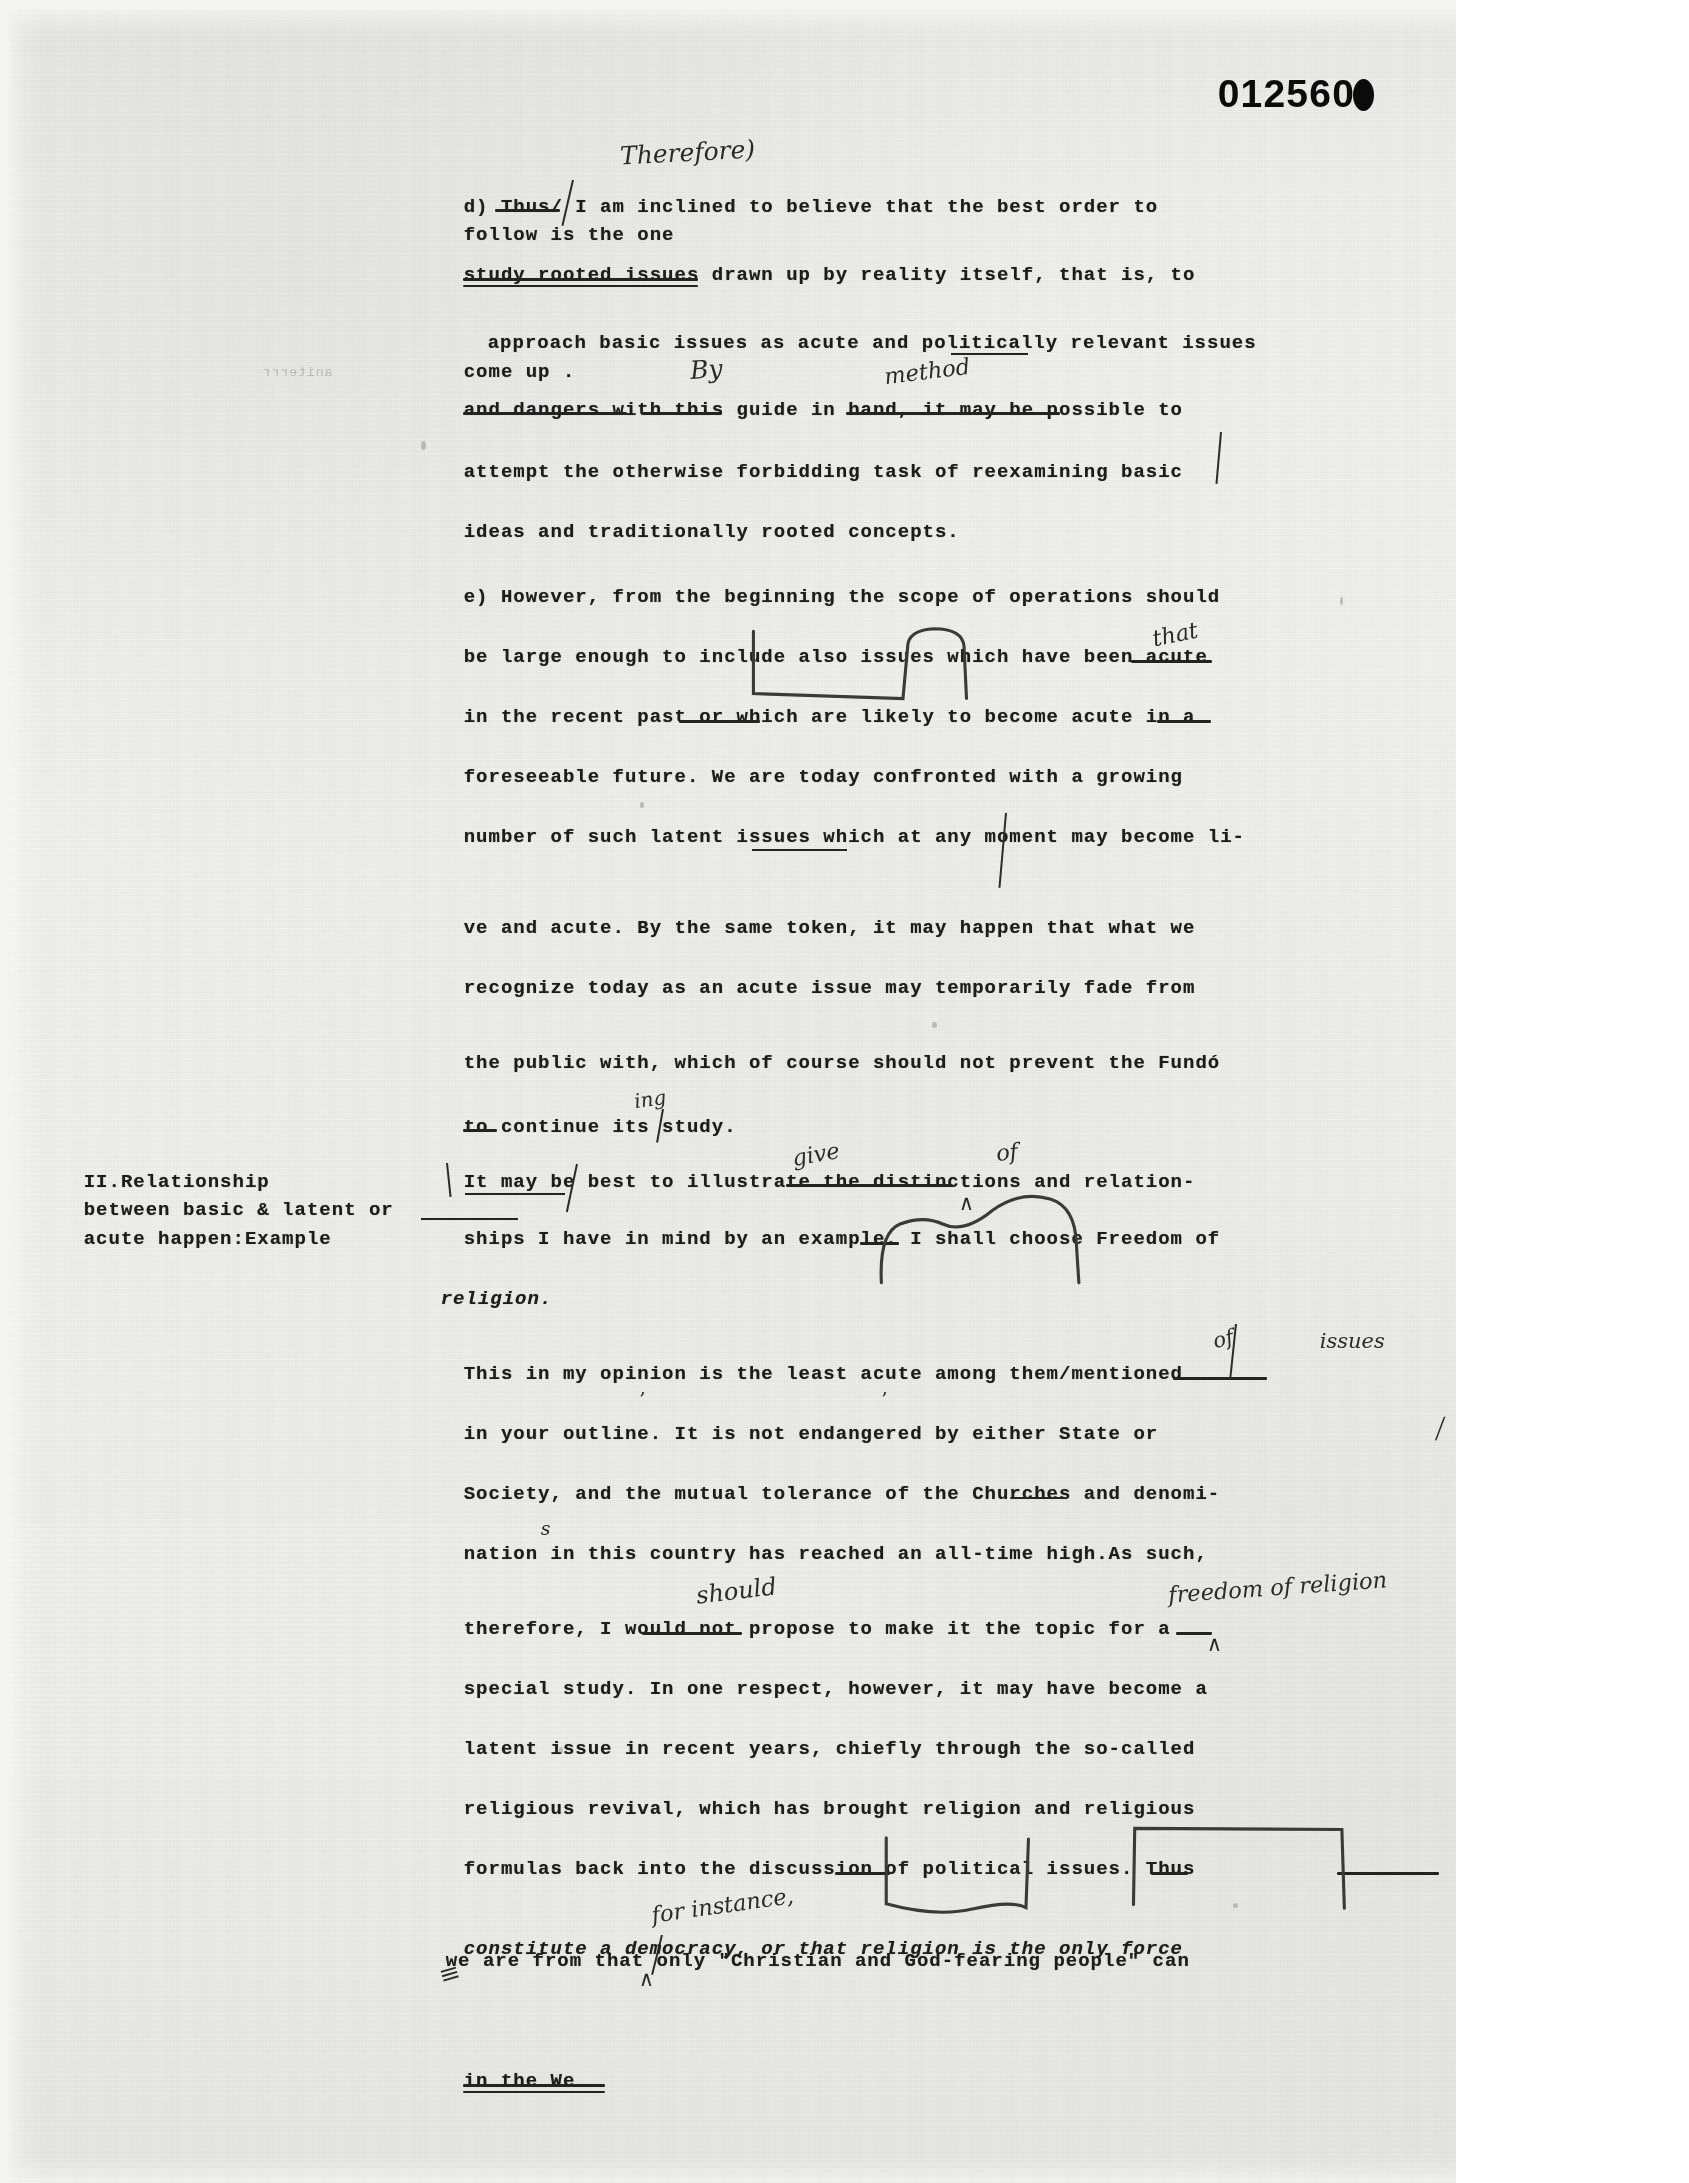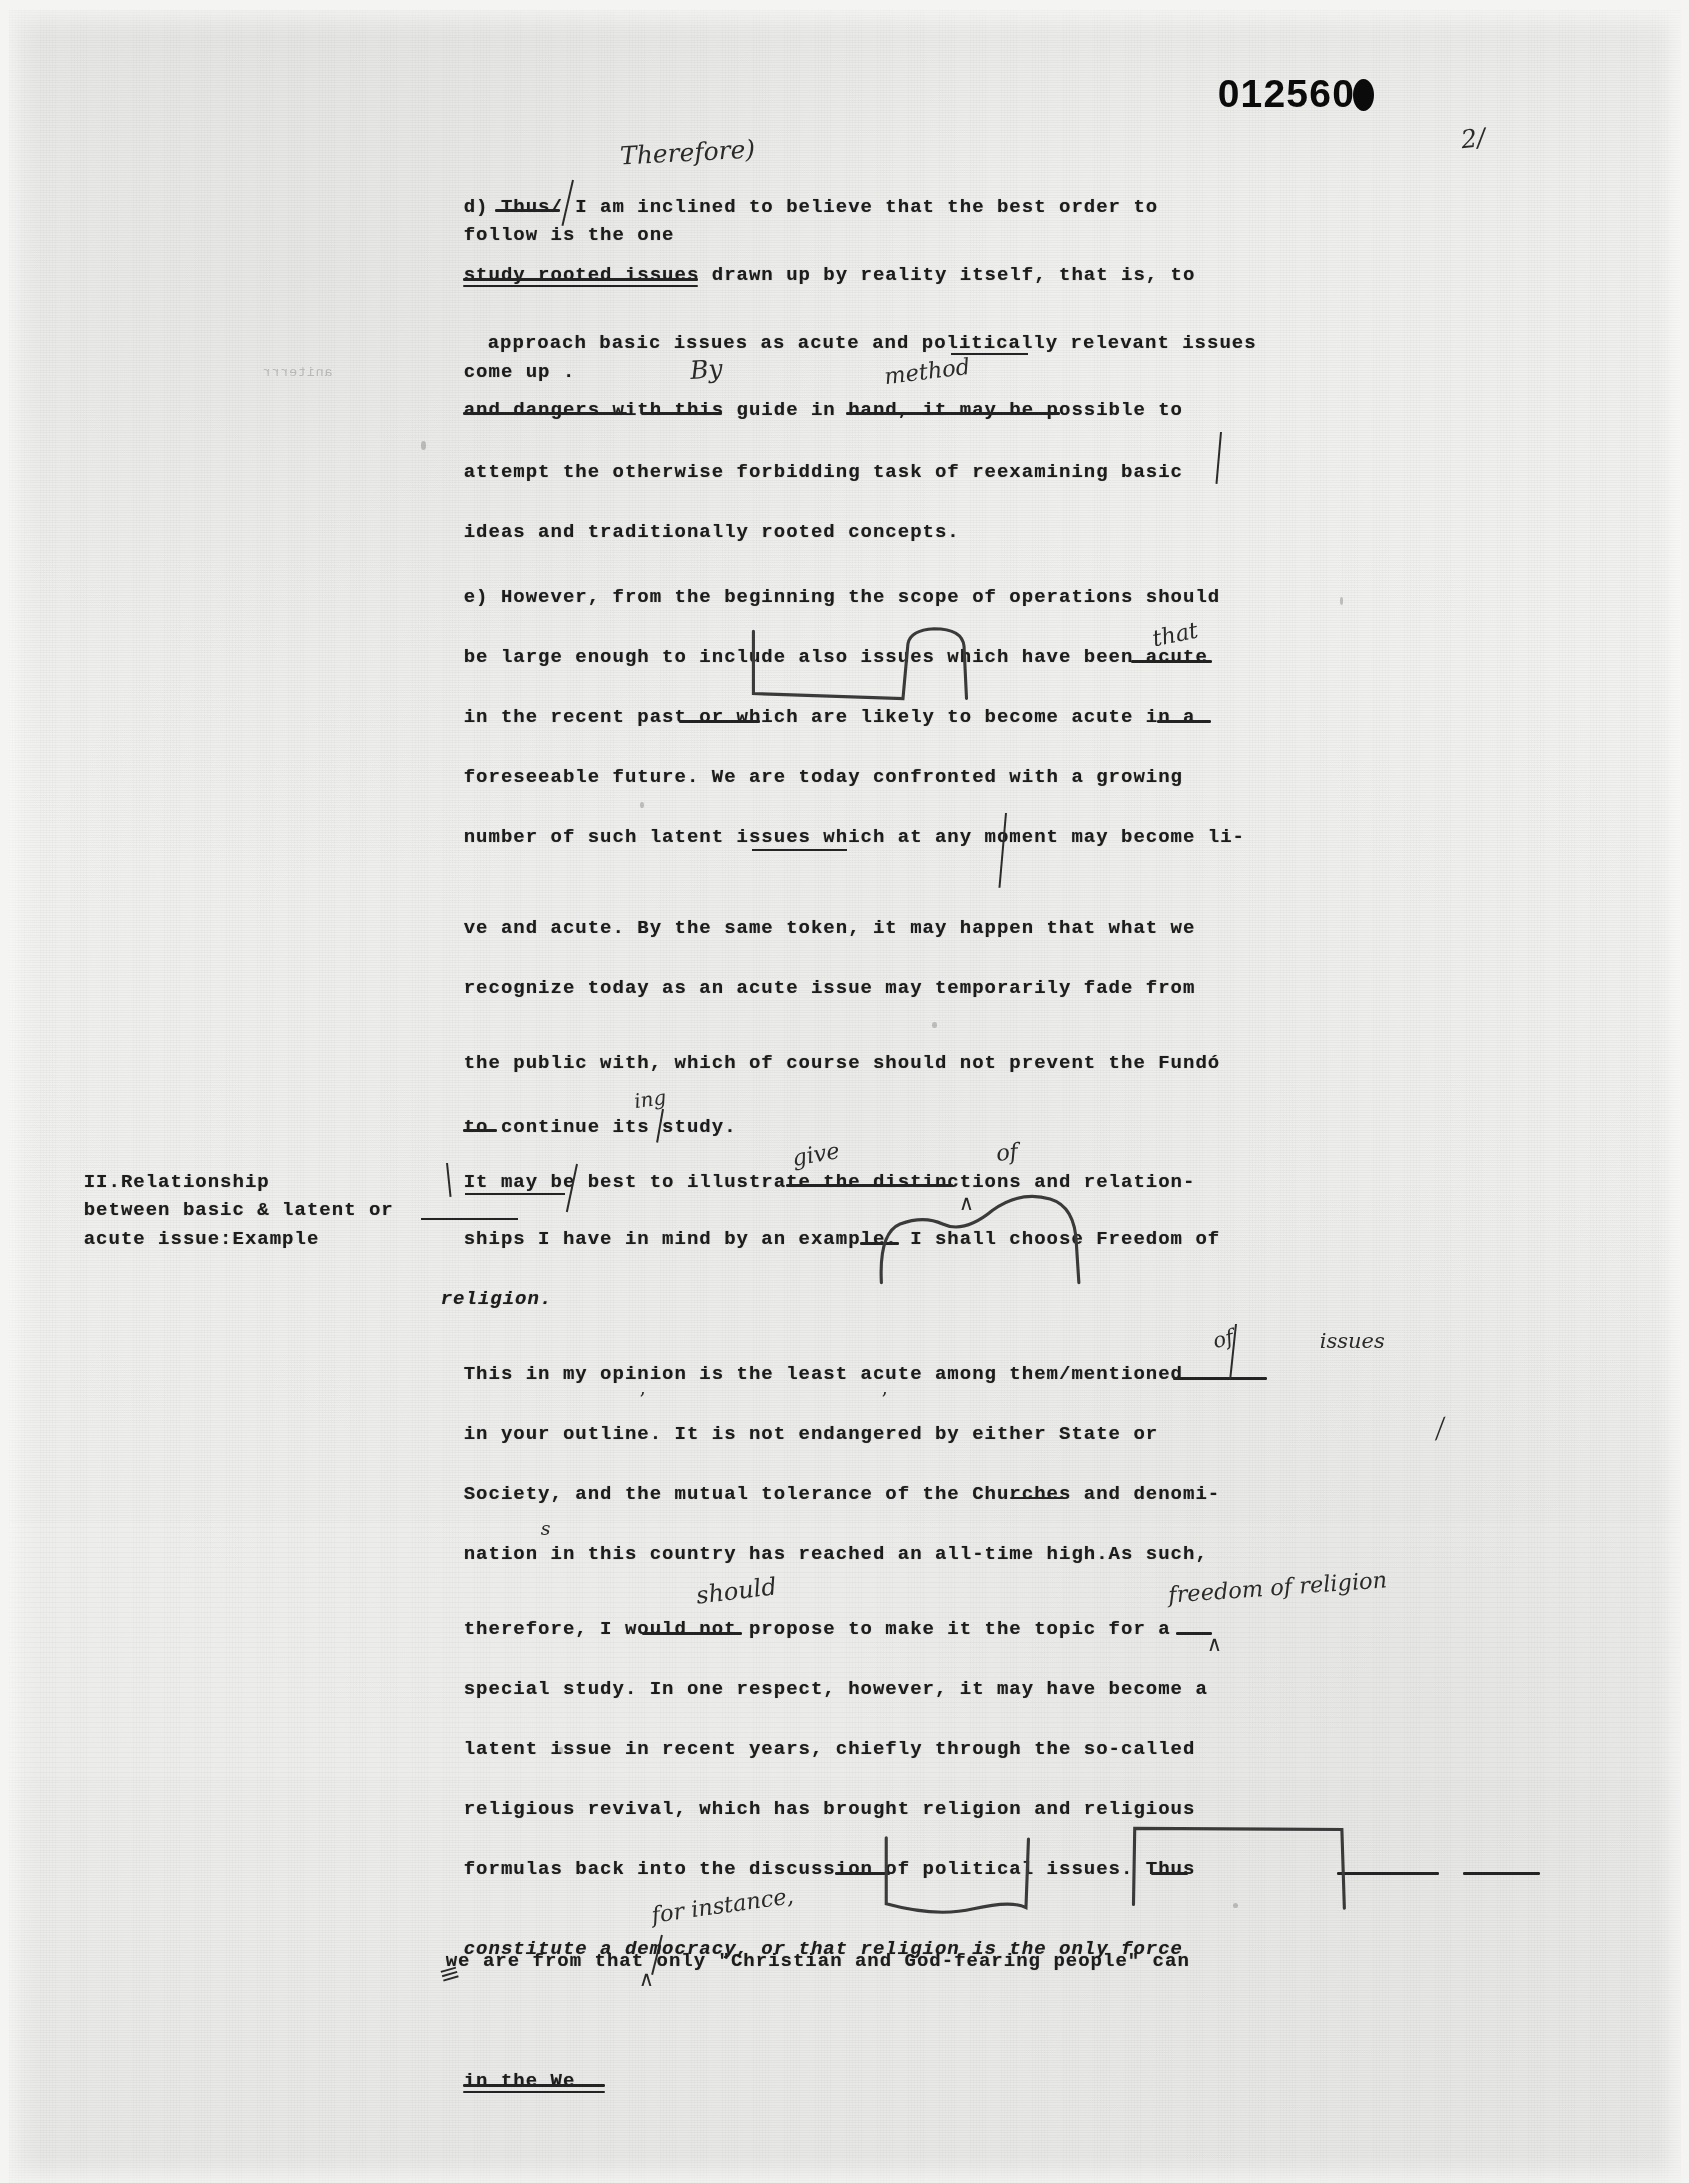--- a/index.html
+++ b/index.html
@@ -6,21 +6,21 @@
     margin: 0;
     padding: 0;
     background: #ffffff;
   }
   body {
     font-family: "Liberation Mono", "DejaVu Sans Mono", monospace;
   }
 
   #page {
     position: relative;
-    width: 1689px;
+    width: 1456px;
     height: 2183px;
     background: #f4f4f2;
     overflow: hidden;
   }
 
   
   #paper {
     position: absolute;
     left: 8.7px;
     top: 10px;
@@ -203,21 +203,21 @@
 
     <div class="tw" style="left:455px; top:1042px;">the public with, which of course should not prevent the Fundó</div>
 
     <div class="tw" style="left:455px; top:1106px;">to continue its study.</div>
     <div class="strike" style="left:454px; top:1119px; width:34px;"></div>
     <div class="hand" style="left:625px; top:1077px; font-size:20px; transform:rotate(-8deg);">ing</div>
     <div class="slash" style="left:653px; top:1099px; height:34px; transform:rotate(10deg);"></div>
 
     <div class="tw" style="left:75px; top:1161px;">II.Relationship</div>
     <div class="tw" style="left:75px; top:1189px;">between basic &amp; latent or</div>
-    <div class="tw" style="left:75px; top:1218px;">acute issue:Example</div>
+    <div class="tw" style="left:75px; top:1218px;">acute happen:Example</div>
     <div class="uline" style="left:412px; top:1208px; width:97px;"></div>
 
     <div class="tw" style="left:455px; top:1161px;">It may be best to illustrate the distinctions and relation-</div>
     <div class="uline" style="left:456px; top:1183px; width:100px;"></div>
     <div class="slash" style="left:437px; top:1153px; height:34px; transform:rotate(-6deg);"></div>
     <div class="slash" style="left:567px; top:1154px; height:49px; transform:rotate(12deg);"></div>
     <div class="strike" style="left:777px; top:1174px; width:167px;"></div>
     <div class="hand" style="left:783px; top:1131px; font-size:22.5px; transform:rotate(-10deg);">give</div>
     <div class="hand" style="left:987px; top:1129px; font-size:22.5px; transform:rotate(-6deg);">of</div>
     <div class="caret" style="left:950px; top:1181px; font-size:21px;">∧</div>

